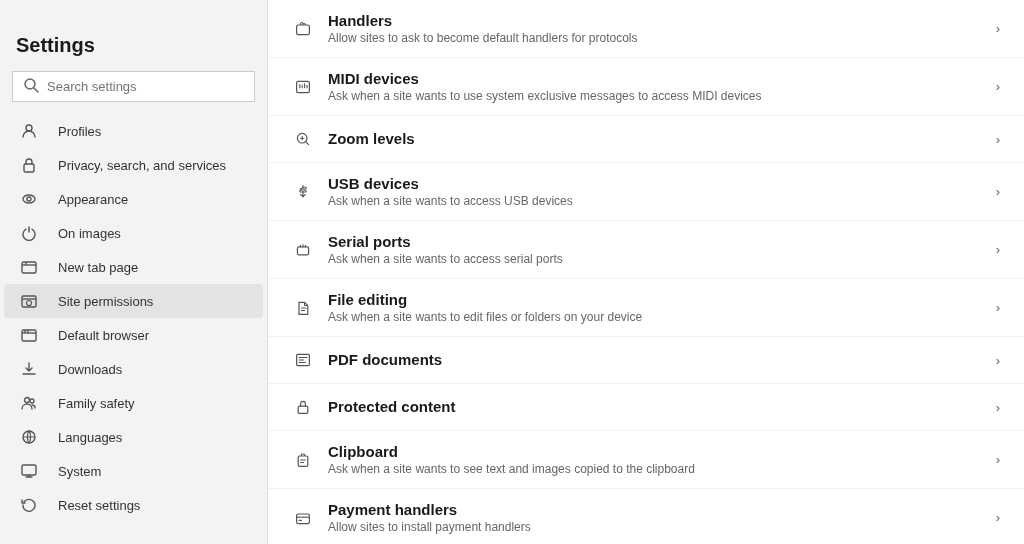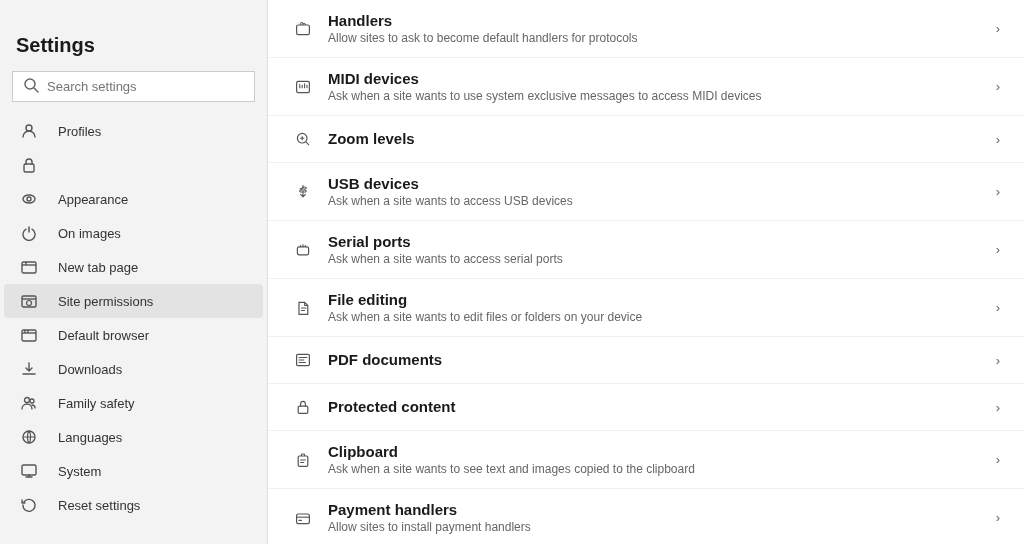--- a/index.html
+++ b/index.html
@@ -178,20 +178,21 @@
         </span>
         <span class="item-label">Profiles</span>
       </div>
       <div class="sidebar-item">
         <span class="icon">
           <svg viewBox="0 0 16 16" fill="none" xmlns="http://www.w3.org/2000/svg">
             <rect x="3" y="7" width="10" height="8" rx="1.5" stroke="#555" stroke-width="1.4"></rect>
             <path d="M5 7V5a3 3 0 0 1 6 0v2" stroke="#555" stroke-width="1.4" stroke-linecap="round"></path>
           </svg>
         </span>
+        <span class="item-label">Privacy, search, and services</span>
       </div>
       <div class="sidebar-item">
         <span class="icon">
           <svg viewBox="0 0 16 16" fill="none" xmlns="http://www.w3.org/2000/svg">
             <ellipse cx="8" cy="8" rx="6" ry="4" stroke="#555" stroke-width="1.4"></ellipse>
             <circle cx="8" cy="8" r="2" stroke="#555" stroke-width="1.4"></circle>
           </svg>
         </span>
         <span class="item-label">Appearance</span>
       </div>

